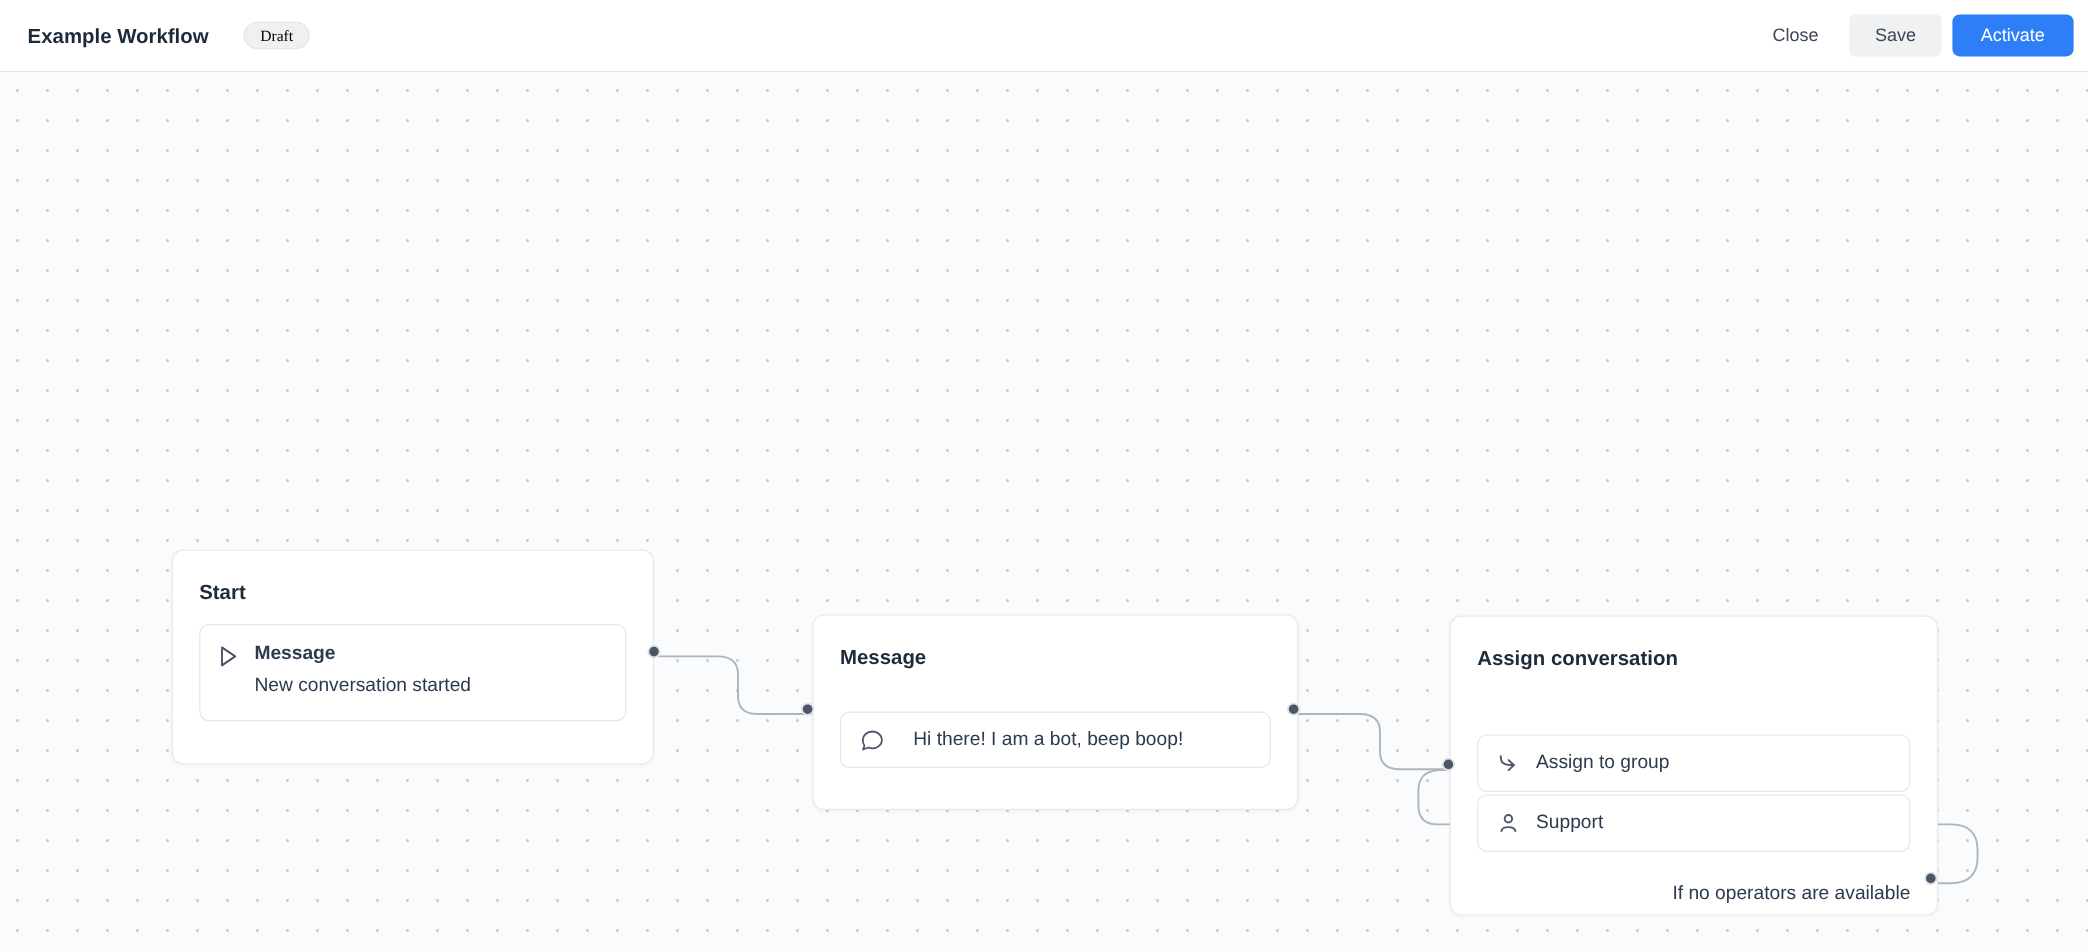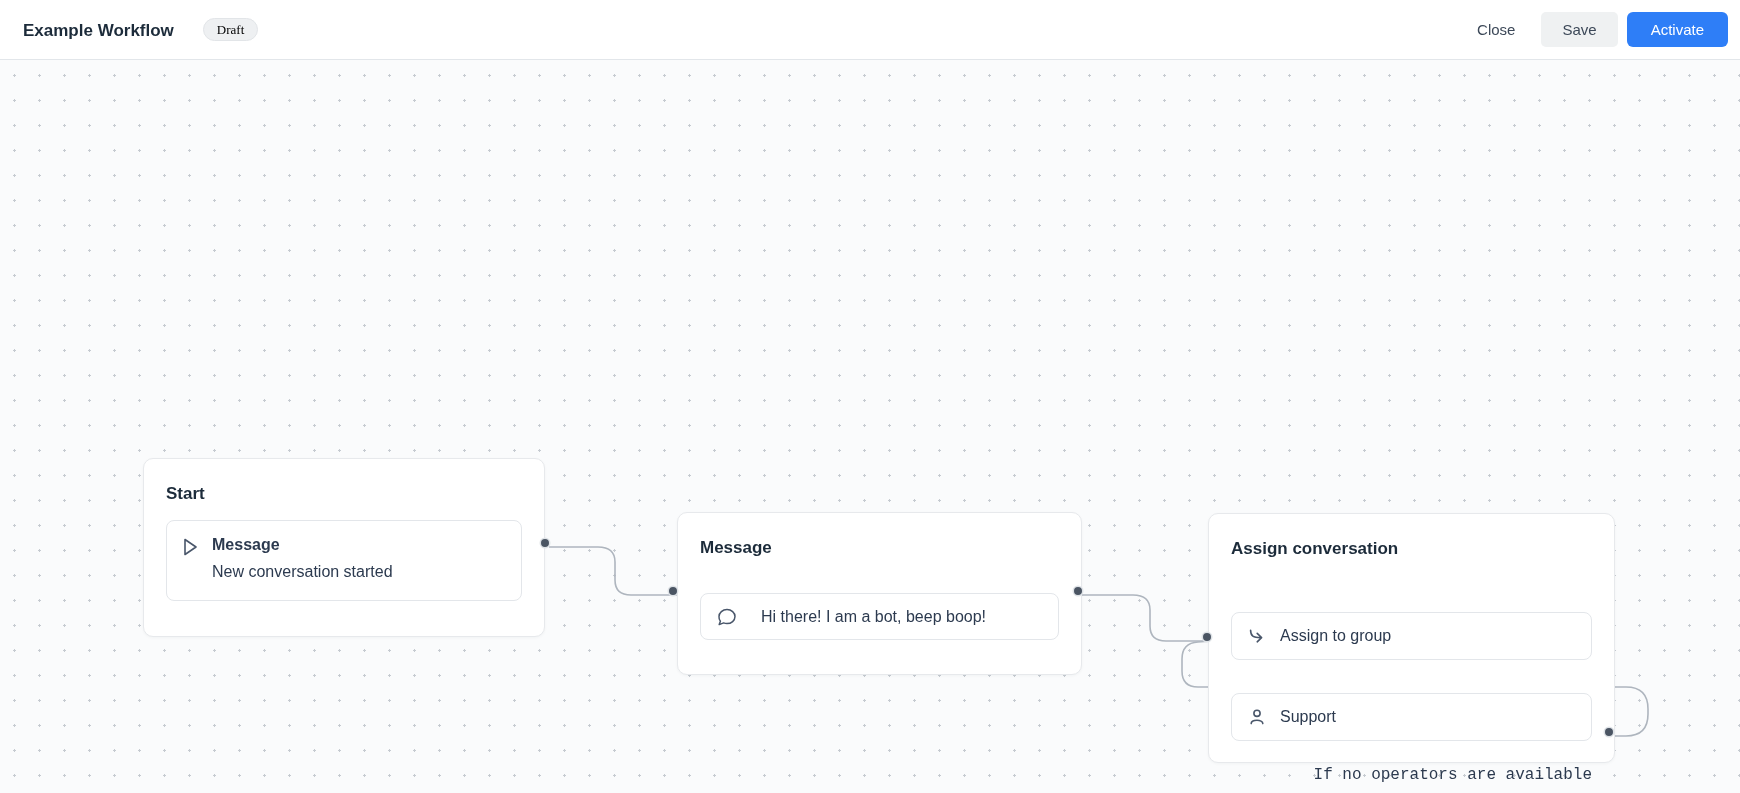--- a/index.html
+++ b/index.html
@@ -62,25 +62,24 @@
   .card .icon{flex:0 0 auto;display:flex;color:#49566a;}
   .card-label{font-size:16px;color:var(--body-text);white-space:nowrap;}
   .label-bold{font-weight:700;}
 
   .node-start .card{margin-top:15px;height:81px;align-items:flex-start;padding-top:15px;}
   .trigger-lines{display:flex;flex-direction:column;gap:9px;}
   .node-start .icon{margin-top:1px;}
 
   .node-message .card{margin-top:34px;height:47px;gap:24px;}
   .node-assign .card-group{margin-top:52px;height:48px;}
-  .node-assign .card-support{margin-top:33px;height:48px;}
+  .node-assign .card-support{margin-top:2px;height:48px;}
   .fallback-label{
     margin-top:25px;text-align:right;font-size:16px;color:var(--body-text);
     line-height:19px;
-    font-family:Liberation Mono, monospace;
   }
 
   
   .port{
     position:absolute;z-index:4;width:8px;height:8px;background:#fff;
     border:4px solid var(--port-ring);border-radius:50%;
     box-shadow:0 0 0 1.5px #dfe3e7;cursor:crosshair;
   }
 </style>
 </head>

